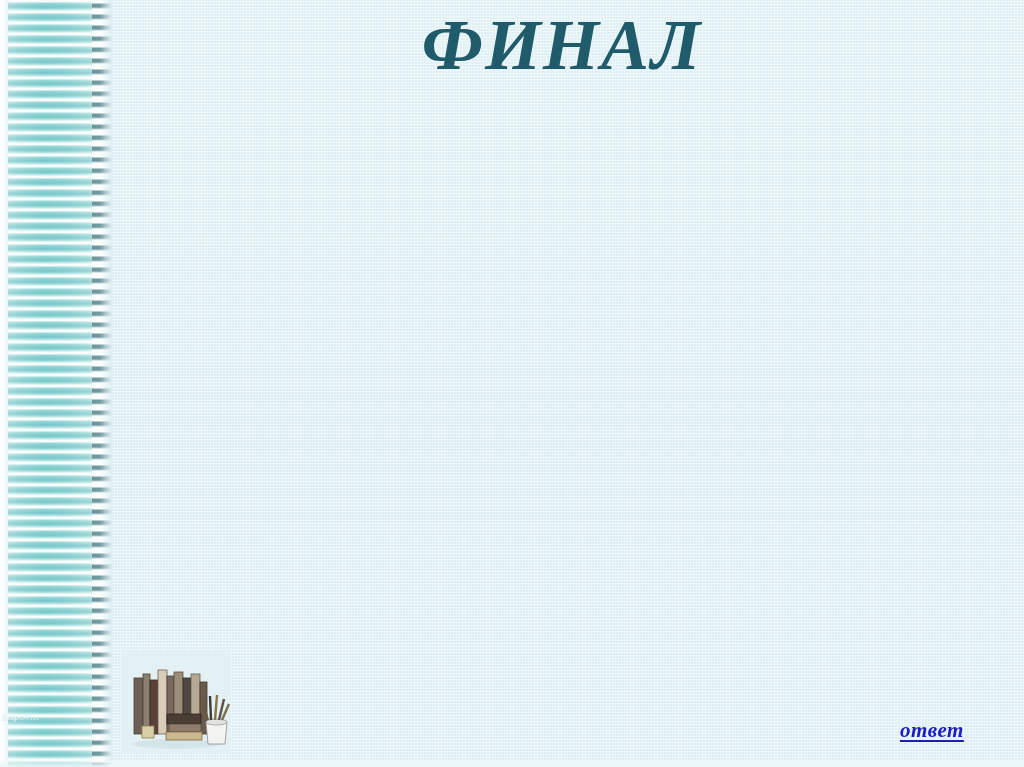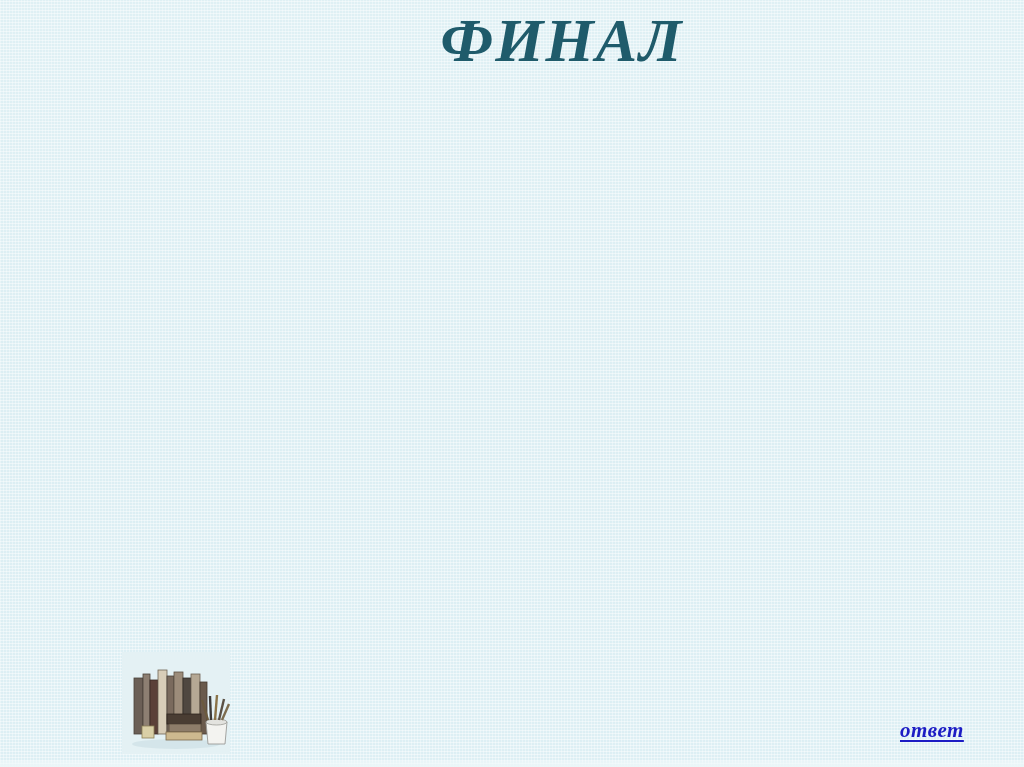--- a/index.html
+++ b/index.html
@@ -104,21 +104,21 @@
   
   .slide-title {
     position: absolute;
     left: 112px;
     top: 8px;
     width: 900px;
     text-align: center;
     font-family: "Liberation Serif", "DejaVu Serif", serif;
     font-weight: bold;
     font-style: italic;
-    font-size: 62px;
+    font-size: 72px;
     line-height: 1.05;
     letter-spacing: 2px;
     color: #1f5b6b;
     white-space: nowrap;
   }
 
   
   .body-text {
     position: absolute;
     left: 146px;
@@ -166,20 +166,27 @@
     width: 100%;
     height: 6px;
     background: linear-gradient(180deg, rgba(255,255,255,0.35) 0%, #eaf6f8 100%);
   }
 </style>
 </head>
 <body>
 
 <div class="slide">
 
+  <div class="left-band">
+    <div class="band-white-edge"></div>
+    <div class="band-ribs"></div>
+    <div class="band-shadow"></div>
+    <div class="band-fade-right"></div>
+    <div class="band-watermark">http://...</div>
+  </div>
 
   <div class="slide-title">ФИНАЛ</div>
 
 
   <div class="books-clipart">
     <svg width="108" height="102" viewBox="0 0 108 102" xmlns="http://www.w3.org/2000/svg">
 
       <rect x="0" y="0" width="108" height="102" fill="#e4f1f4"></rect>
 
       <ellipse cx="54" cy="92" rx="44" ry="5" fill="#c9dde2" opacity="0.6"></ellipse>

